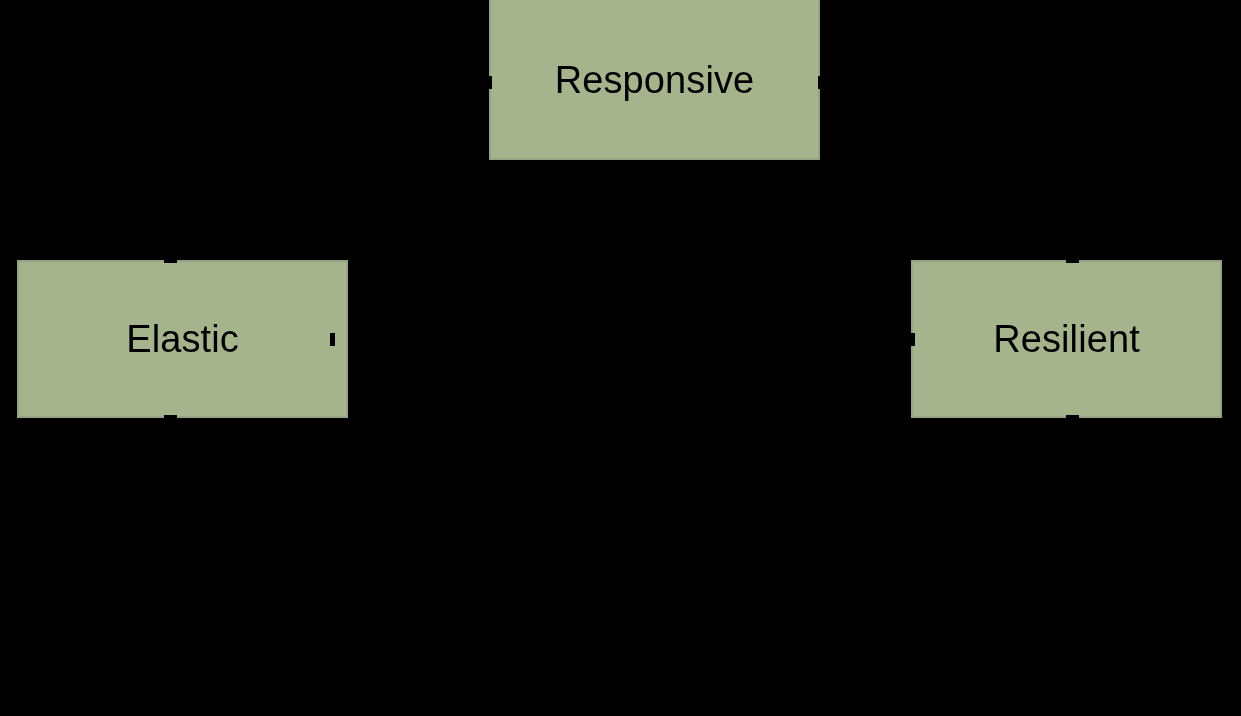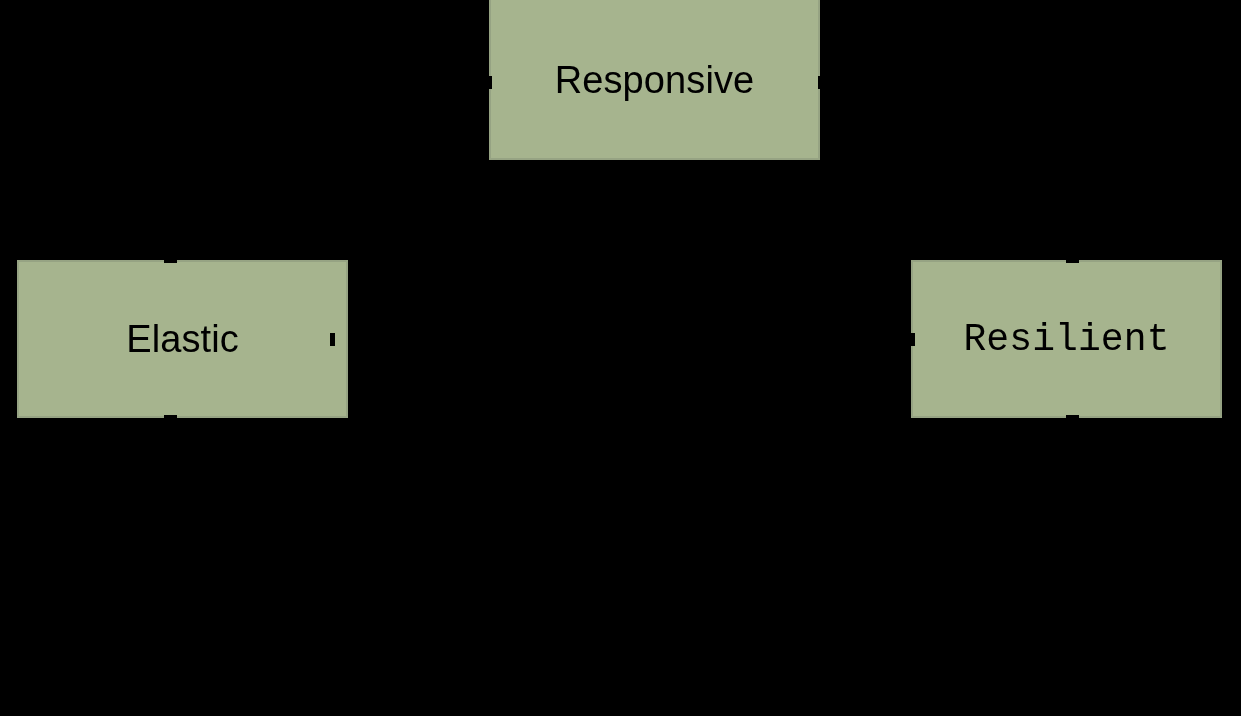--- a/index.html
+++ b/index.html
@@ -71,21 +71,20 @@
     width: 331px;
     height: 158px;
   }
 
   
   #node-resilient {
     left: 911px;
     top: 260px;
     width: 311px;
     height: 158px;
-    font-family: Liberation Mono, monospace;
   }
 
   
   #node-amp {
     left: 489px;
     top: 547px;
     width: 331px;
     height: 158px;
   }
 

